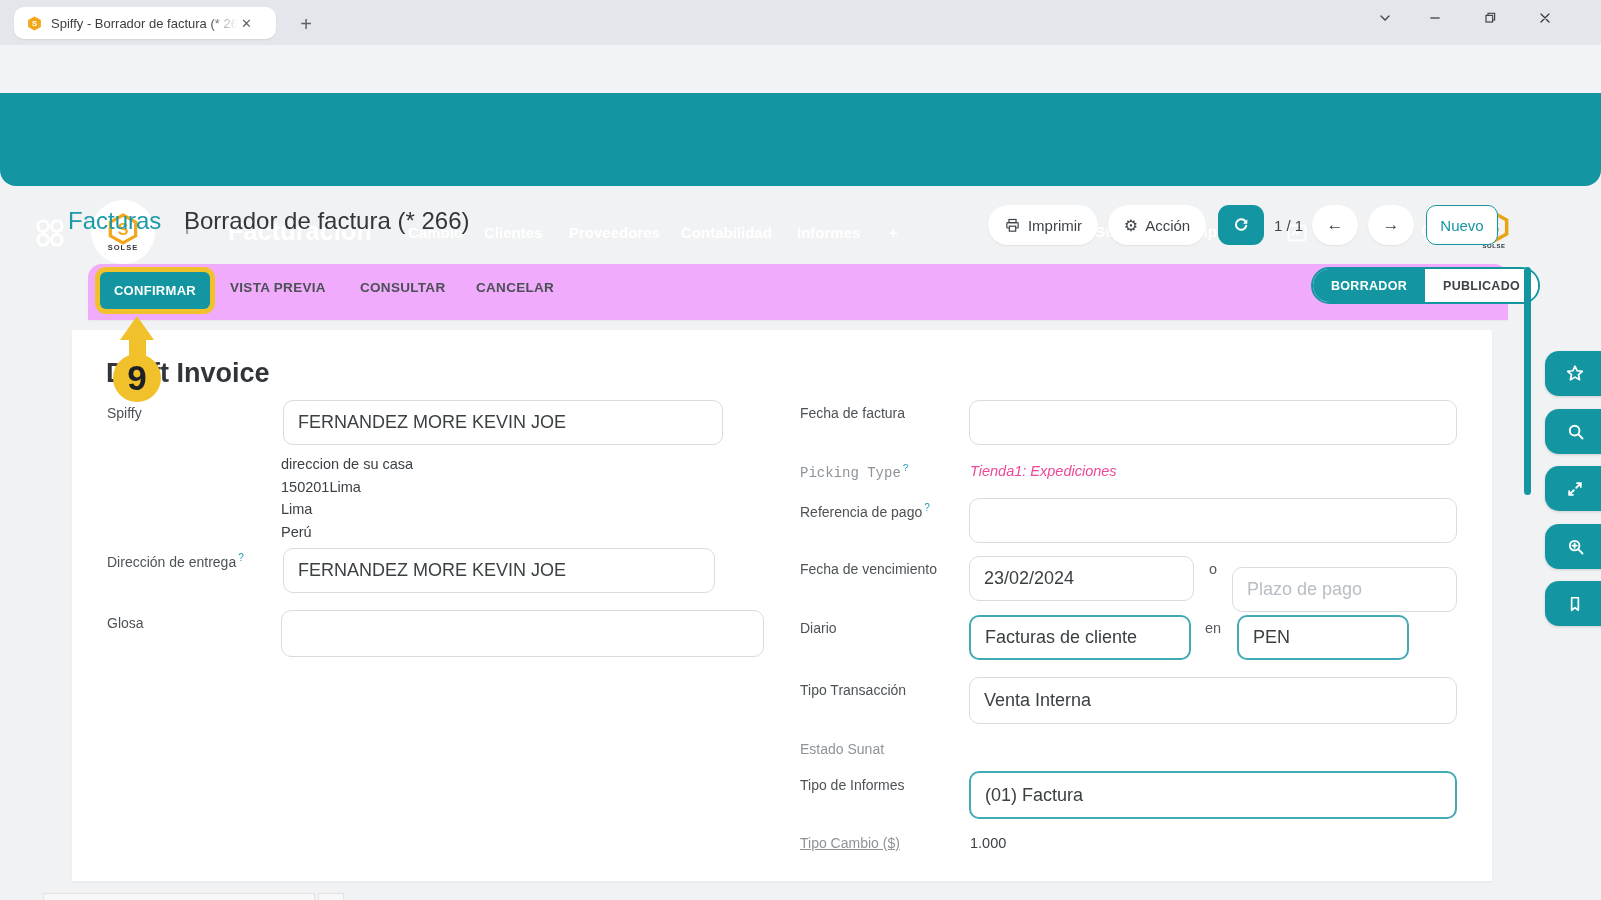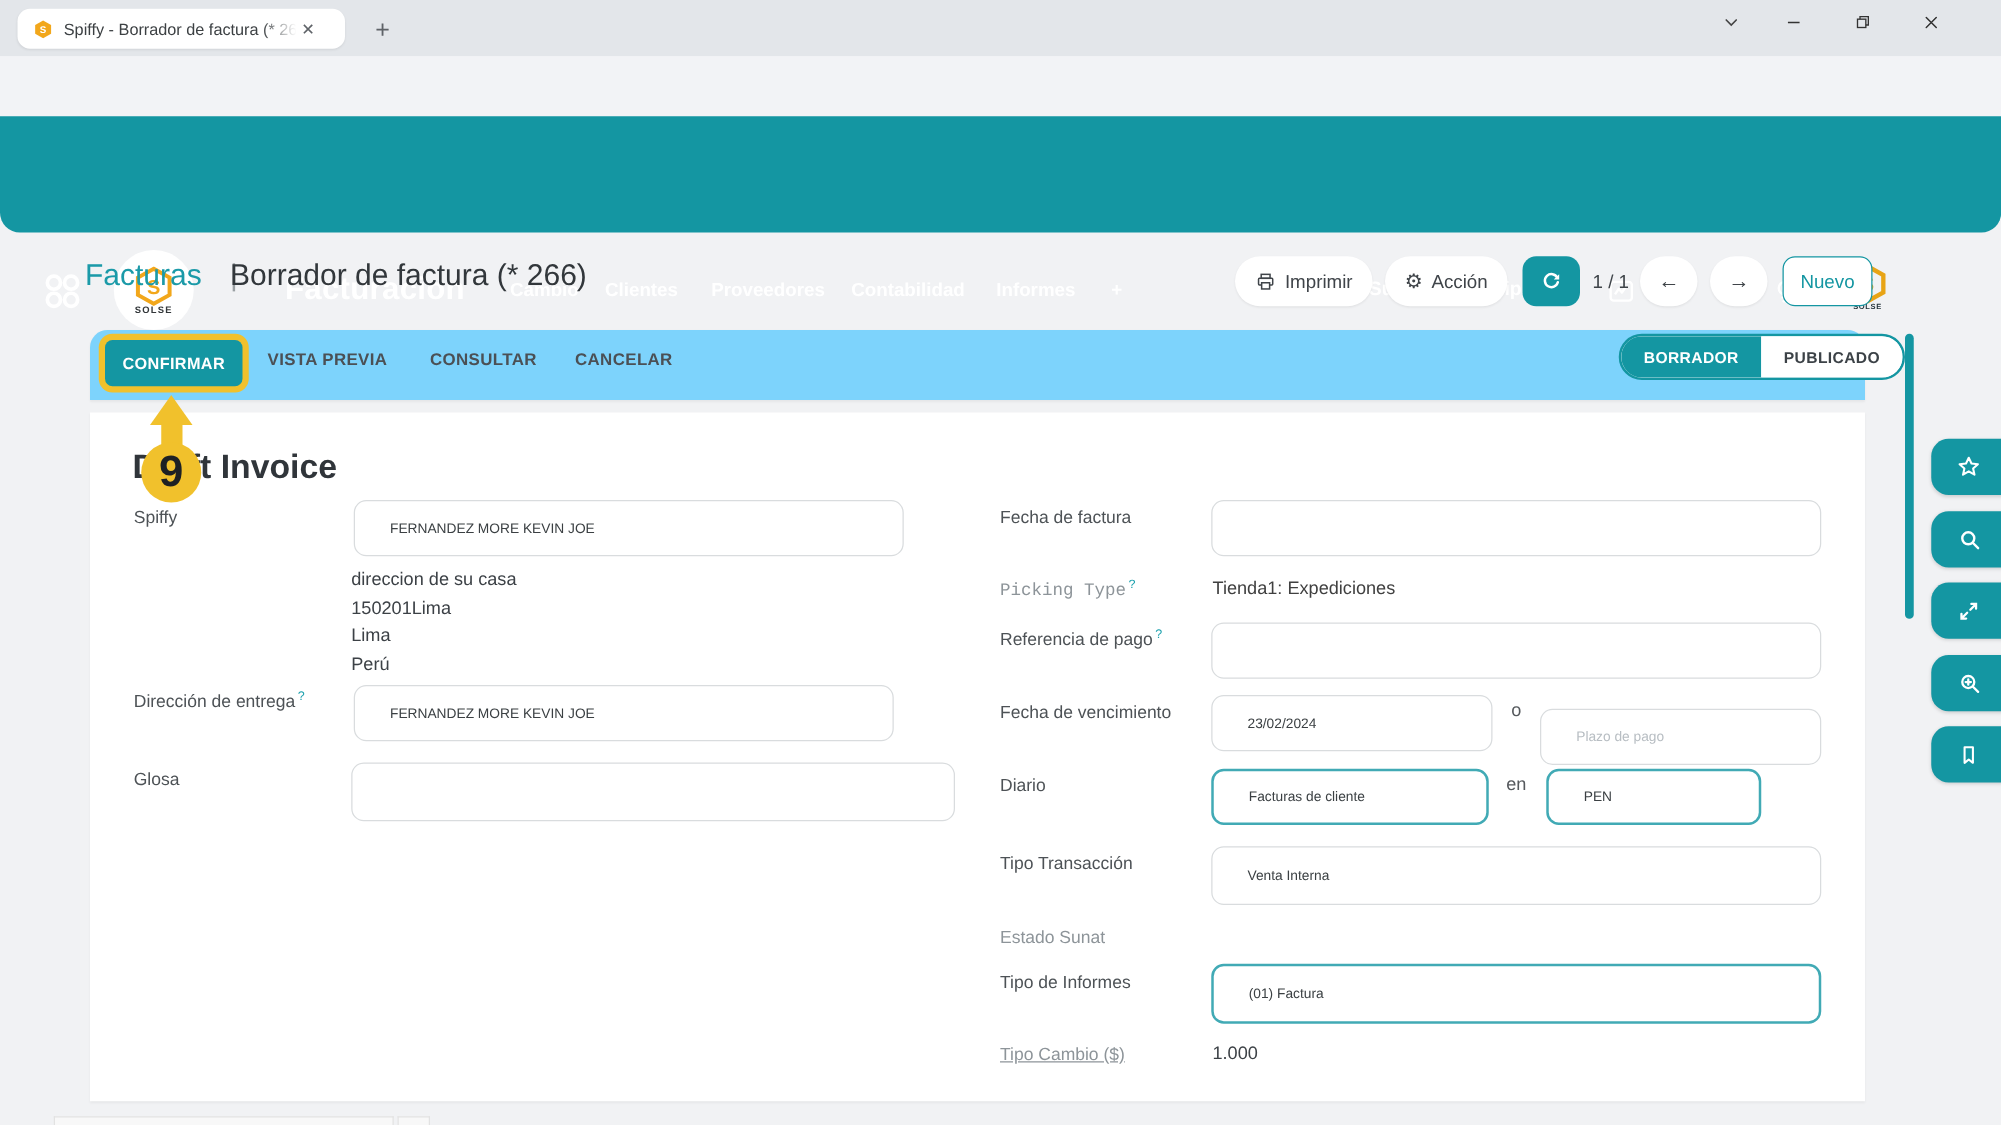--- a/index.html
+++ b/index.html
@@ -43,45 +43,45 @@
            background:#eef1f2; color:#14808c; font-size:10.5px; font-weight:bold;
            display:flex; align-items:center; justify-content:center; }
 
   
   .crumb { top:207px; font-size:24px; }
   .pill-btn { top:205px; height:40px; background:#fff; border-radius:20px; display:flex; align-items:center;
               justify-content:center; gap:7px; font-size:15px; color:#3f4449; box-shadow:0 1px 2px rgba(0,0,0,.07); cursor:pointer; }
   .sq-btn { top:205px; height:40px; border-radius:11px; display:flex; align-items:center; justify-content:center; cursor:pointer; }
 
   
-  .statuscard { left:72px; top:264px; width:1420px; height:56px; background:#7dd3fc; border-radius:14px 14px 0 0;
+  .statuscard { left:88px; top:264px; width:1420px; height:56px; background:#f0abfc; border-radius:14px 14px 0 0;
                 box-shadow:0 1px 2px rgba(0,0,0,.05); }
   .btn-confirm { left:84px; top:272px; width:110px; height:37px; background:#1496a2; color:#fff; font-size:13px;
                  font-weight:bold; letter-spacing:.3px; border-radius:6px; display:flex; align-items:center;
                  justify-content:center; box-shadow:0 0 0 5px #f1c12c; cursor:pointer; }
   .btn-flat { top:280px; font-size:13.5px; font-weight:600; color:#4b5055; letter-spacing:.3px; cursor:pointer; }
   .state-toggle { left:1295px; top:267px; height:37px; display:flex; border:2px solid #1496a2; border-radius:19px;
                   overflow:hidden; background:#fff; }
   .state-seg { display:flex; align-items:center; justify-content:center; font-size:12.5px; font-weight:bold;
                padding:0 18px; letter-spacing:.3px; cursor:pointer; }
   .state-on  { background:#1496a2; color:#fff; }
   .state-off { background:#fff; color:#3c4247; }
 
   
   .sheet { left:72px; top:330px; width:1420px; height:551px; background:#fff; box-shadow:0 1px 2px rgba(0,0,0,.05); }
   .sheet-title { left:34px; top:28px; font-size:27px; font-weight:600; color:#30353a; }
   .flabel { font-size:14px; color:#4d5256; }
   .flabel.muted { color:#8d9499; }
   .help { color:#1ba0ad; font-size:10px; vertical-align:super; margin-left:2px; }
   .field { background:#fff; border:1px solid #d9dcde; border-radius:10px; height:45px; display:flex;
-           align-items:center; padding:0 28px; font-size:11px; color:#3b4043; }
+           align-items:center; padding:0 14px; font-size:18px; color:#3b4043; }
   .field.teal { border:2px solid #41aab5; }
   .placeholder { color:#b8bec3; }
   .addr { font-size:14.5px; color:#3c4146; line-height:22.5px; }
-  .tlink { font-size:14.5px; color:#404040; cursor:pointer; }
+  .tlink { font-size:14.5px; color:#ec4899; cursor:pointer;font-style:italic; }
   .inline-word { font-size:14.5px; color:#55595d; }
 
   
   .float-btn { left:1545px; width:60px; height:45px; background:#1496a2; border-radius:14px 0 0 14px;
                display:flex; align-items:center; justify-content:center; cursor:pointer; box-shadow:0 1px 3px rgba(0,0,0,.15); }
   .scrollbar-v { left:1524px; top:267px; width:7px; height:228px; background:#1496a2; border-radius:4px; }
 
   
   .anno { z-index:50; }
   .anno-shaft { left:129px; top:338px; width:17px; height:26px; background:#f1c12c; }

